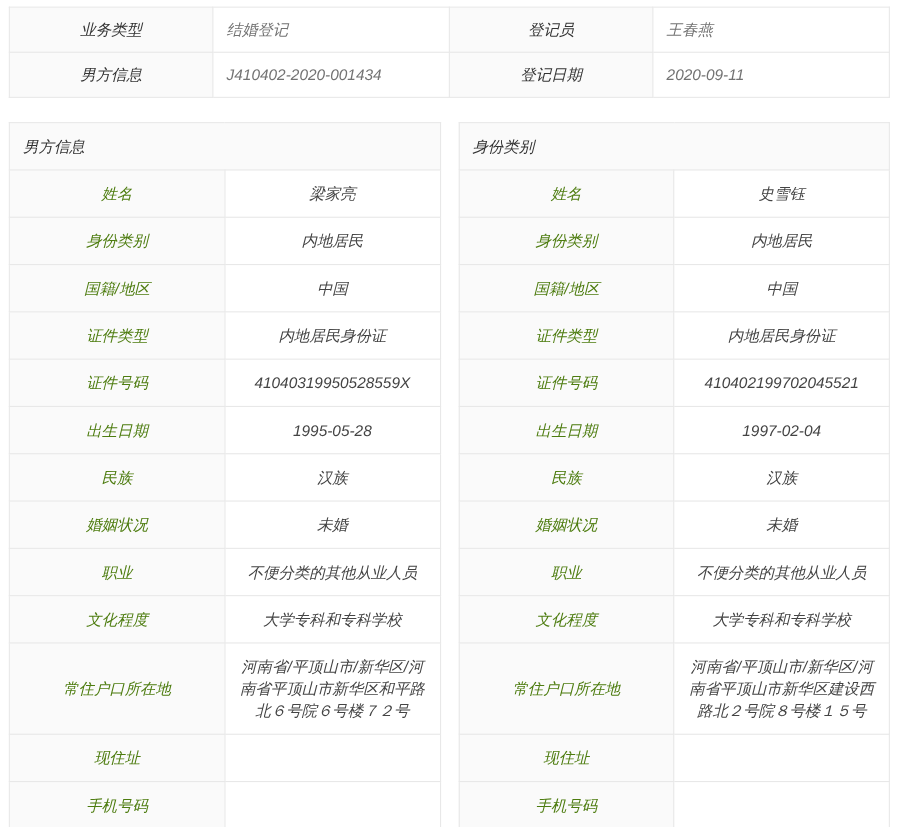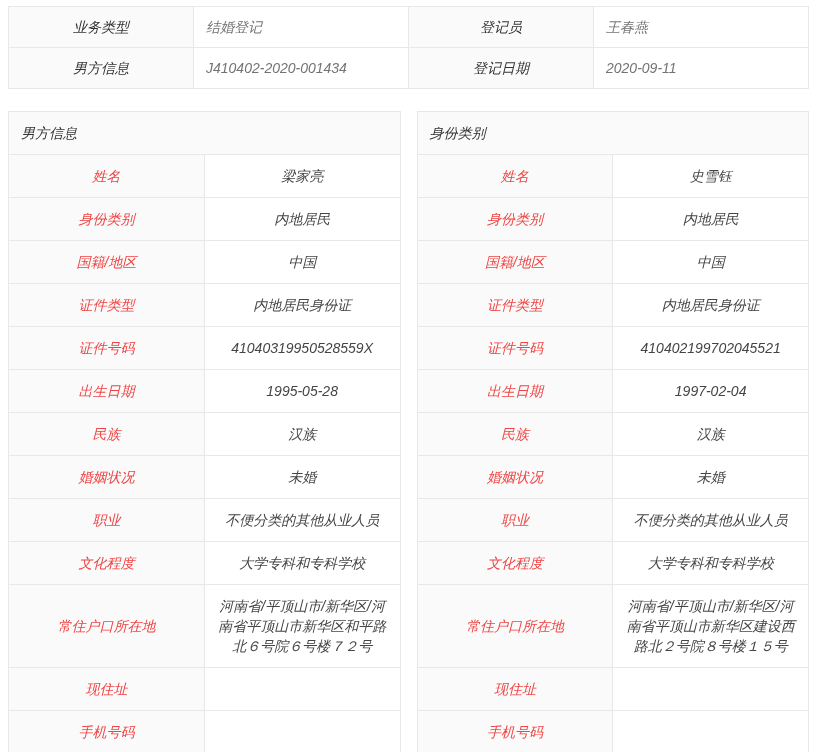--- a/index.html
+++ b/index.html
@@ -70,21 +70,21 @@
   }
   .sub-head {
     background: #fafafa;
     text-align: left;
     color: #333333;
     padding: 12px 8px;
   }
   .sub-lbl {
     background: #fafafa;
     text-align: center;
-    color: #ef4444;
+    color: #4d7c0f;
     width: 152px;
   }
   .sub-val {
     background: #ffffff;
     text-align: center;
     color: #444444;
     word-break: break-all;
   }
   .sub-val.empty {
     height: 20px;

